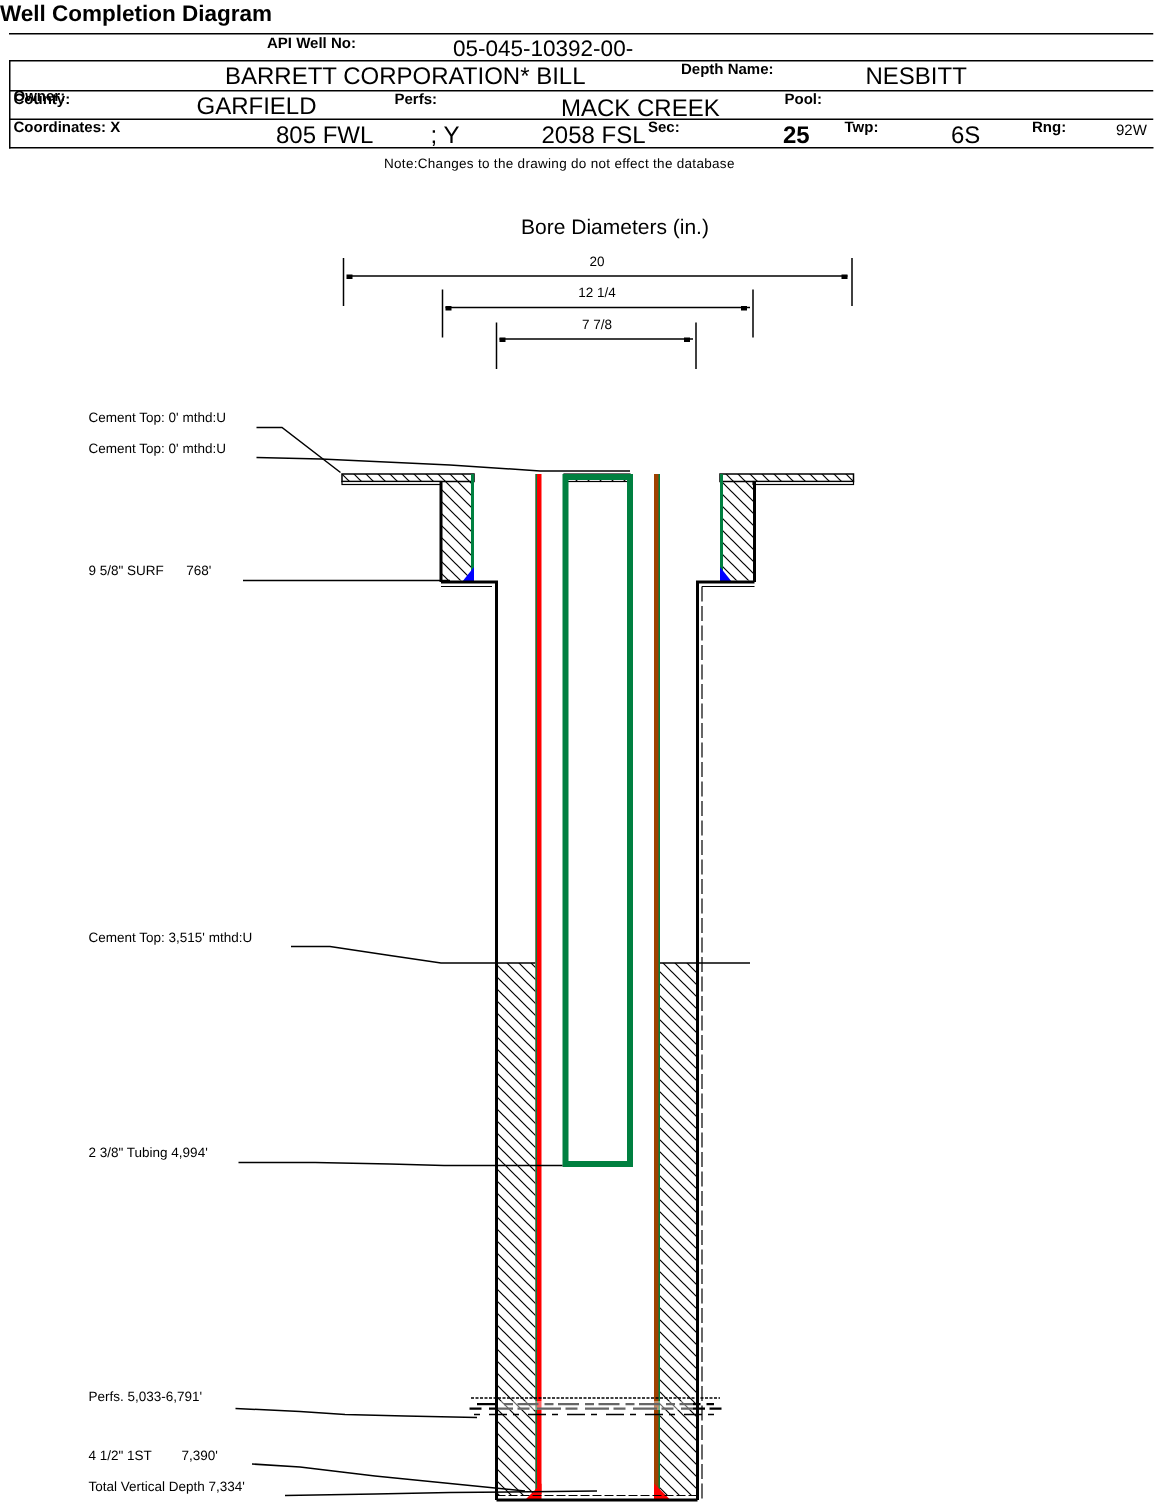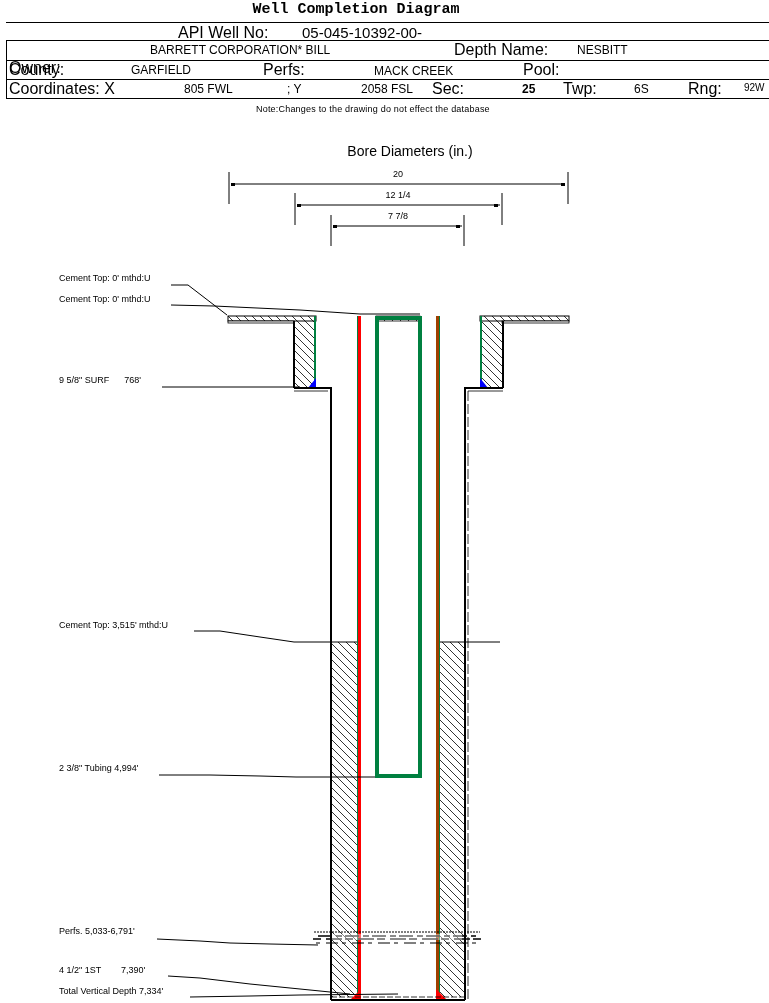--- a/index.html
+++ b/index.html
@@ -1,20 +1,20 @@
 <!DOCTYPE html>
 <html><head>
 <meta charset="utf-8">
 <style>
   html, body { margin: 0; padding: 0; background: #ffffff; }
   body { width: 769px; height: 1003px; position: relative; overflow: hidden; font-family: "Liberation Sans", sans-serif; color: #000; }
-  .title { position: absolute; left: 0; top: 1px; width: 712px; text-align: center; font-weight: bold; font-size: 15px; font-family: Liberation Mono, monospace; }
+  .title { position: absolute; left: 0; top: 1px; width: 712px; font-weight: bold; font-size: 15px; }
   .hdr { position: absolute; left: 6px; width: 763px; border-top: 1px solid #000; }
-  .lbl { position: absolute; font-weight: normal; font-size: 16px; white-space: nowrap; }
-  .val { position: absolute; font-size: 12px; white-space: nowrap; }
+  .lbl { position: absolute; font-weight: bold; font-size: 10px; white-space: nowrap; }
+  .val { position: absolute; font-size: 16px; white-space: nowrap; }
   .note { position: absolute; left: 256px; top: 104px; font-size: 9px; letter-spacing: 0.2px; }
   .box { position: absolute; left: 6px; top: 40px; width: 763px; height: 58px; border-left: 1px solid #000; border-bottom: 1px solid #000; }
   svg { position: absolute; left: 0; top: 0; }
   .ann { font-family: "Liberation Sans", sans-serif; font-size: 9px; }
 </style>
 </head>
 <body>
 
 <div class="title">Well Completion Diagram</div>
 

